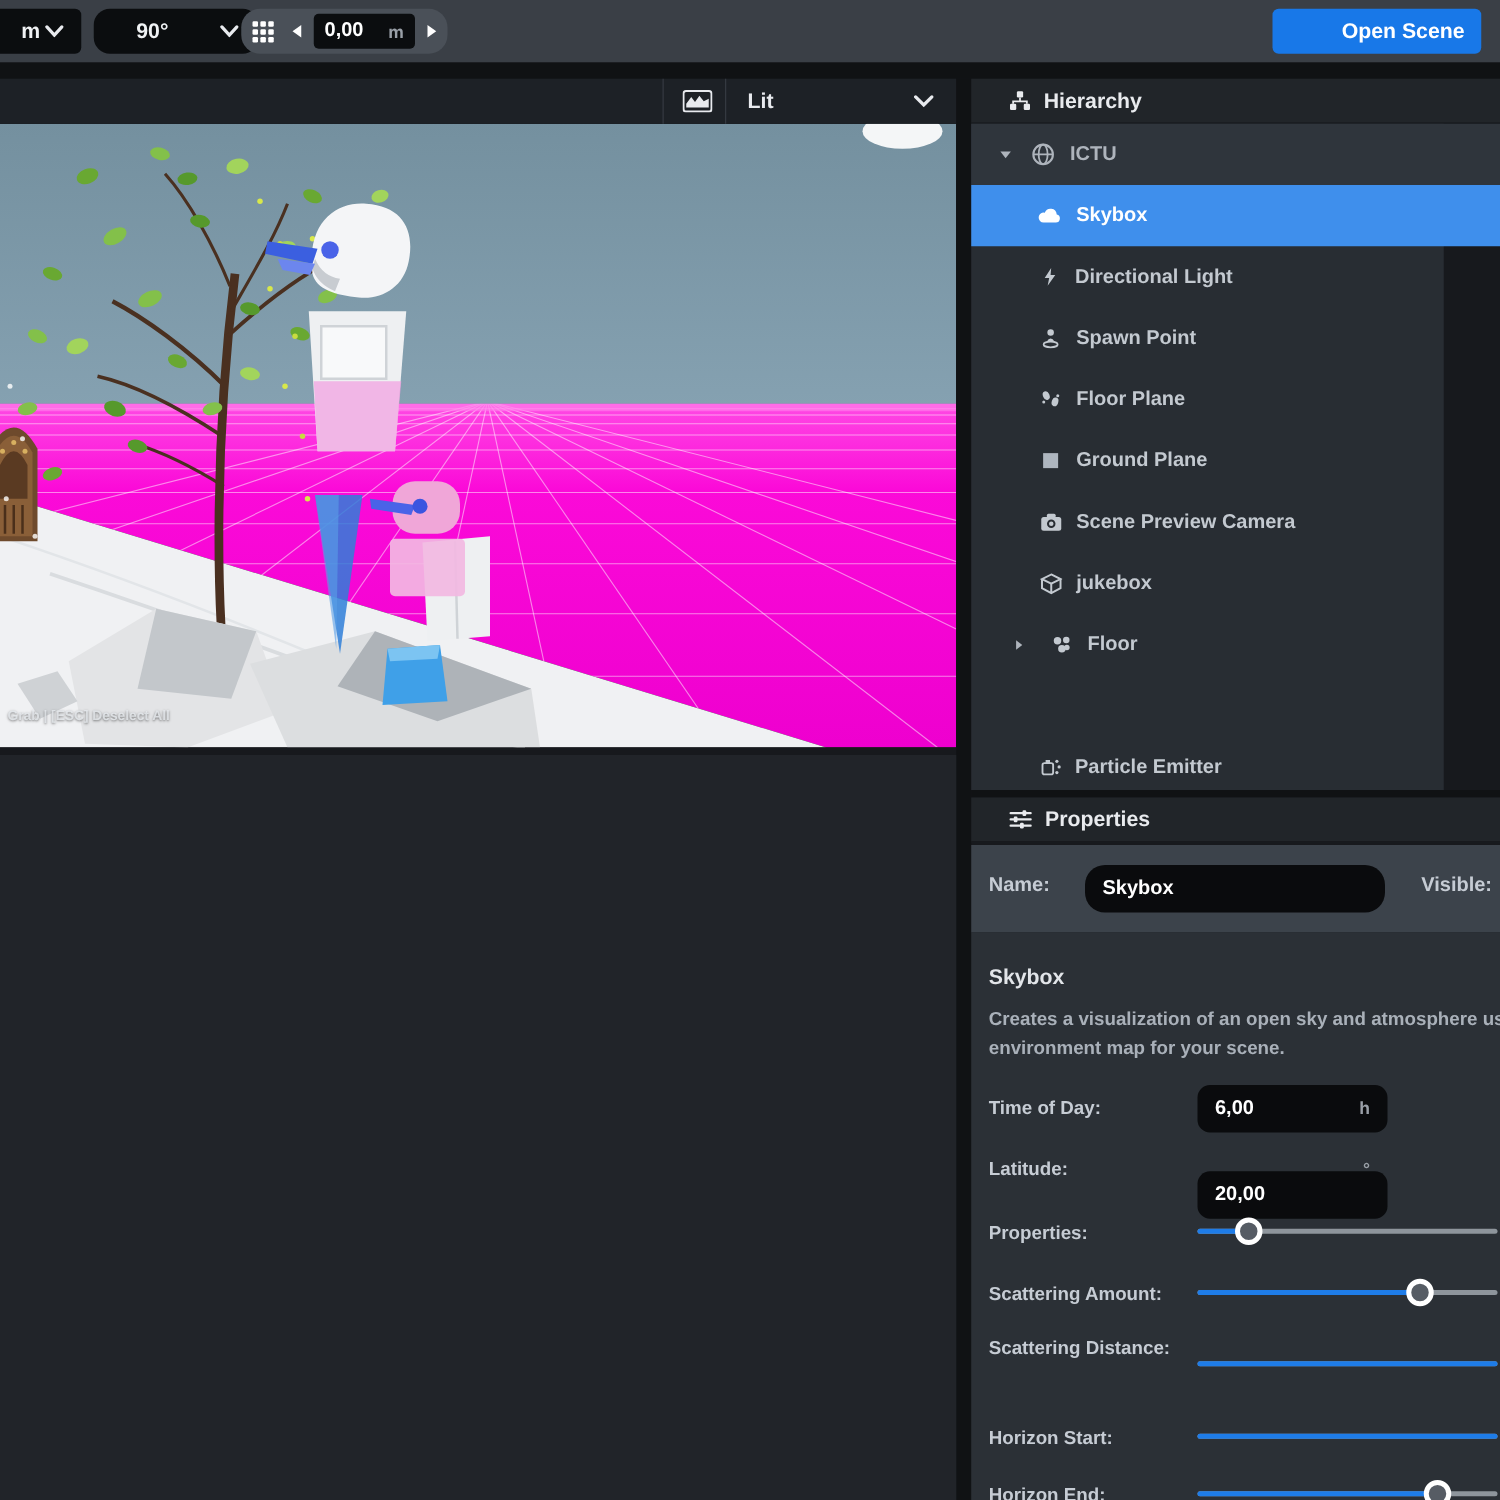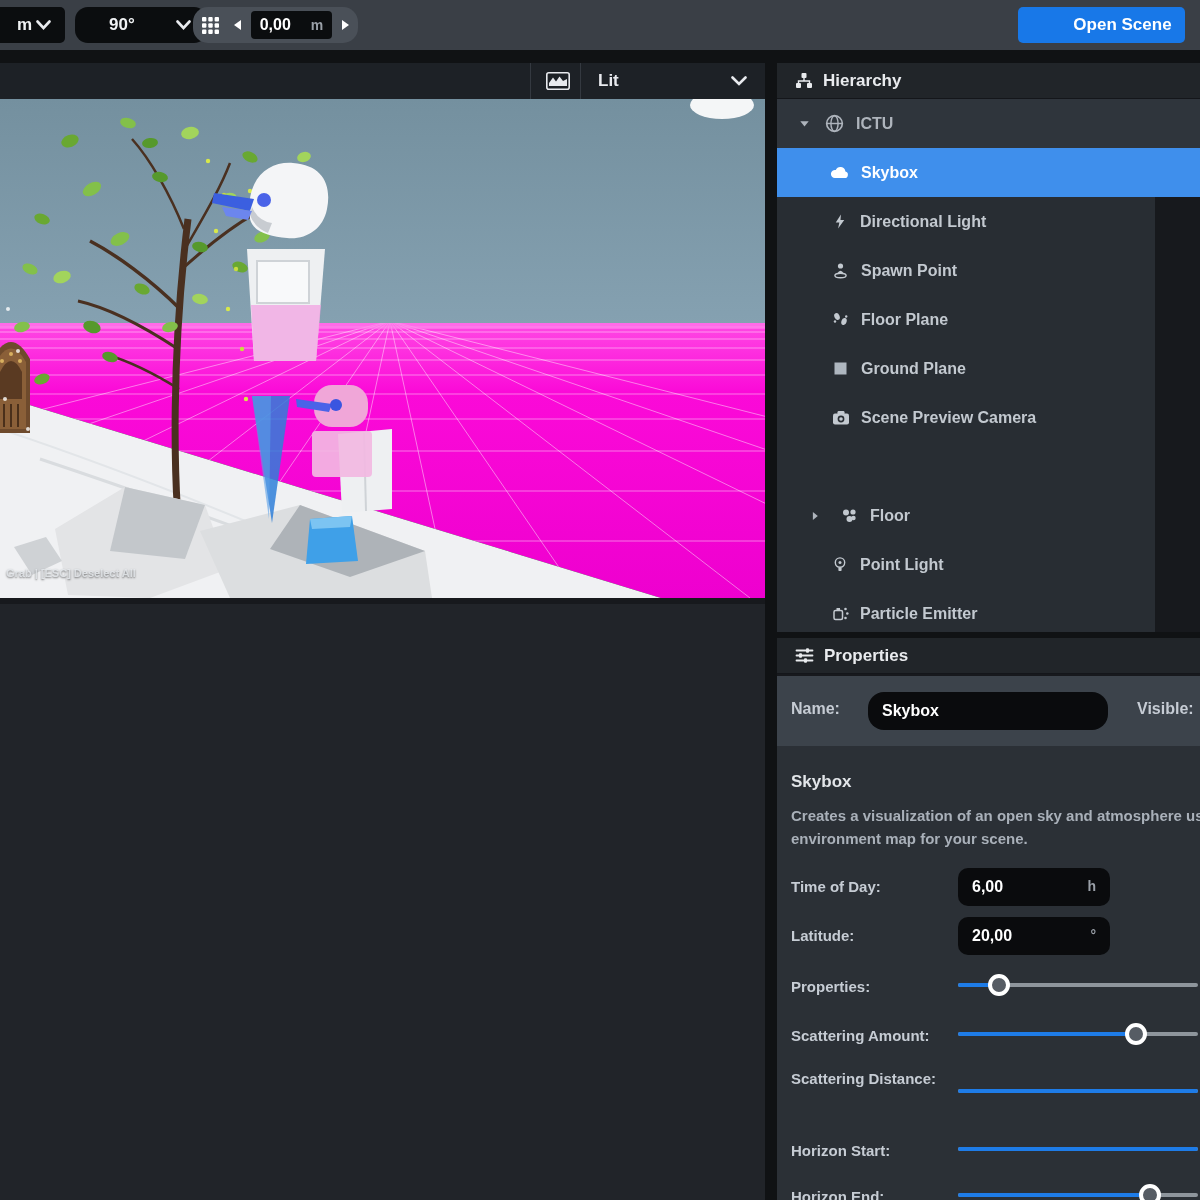--- a/index.html
+++ b/index.html
@@ -15,21 +15,21 @@
             color:#fff;font-weight:bold;font-size:16px;padding:0 9px;width:82px;box-sizing:border-box;}
   .tb-black .unit{color:#9aa0a8;font-size:14px;}
   .btn-open{background:#1878e8;border-radius:5px;color:#fff;font-weight:bold;font-size:17px;
             display:flex;align-items:center;justify-content:center;border:none;cursor:pointer;padding-left:48px;}
   .strip{left:0;top:50px;width:1200px;height:13px;background:#101214;}
   
   .litbar{left:0;top:63px;width:765px;height:36px;background:#1d2126;}
   .vsep{width:1px;height:36px;background:#343940;top:0;}
   .lit-label{color:#e8eaee;font-weight:bold;font-size:17px;}
   
-  .panel-head{background:#212529;height:36px;display:flex;align-items:center;gap:10px;padding-left:18px;box-sizing:border-box;
+  .panel-head{background:#212529;height:36px;display:flex;align-items:center;gap:10px;padding-left:30px;box-sizing:border-box;
               color:#e9ebee;font-weight:bold;font-size:17px;border-bottom:1px solid #14161a;}
   .hier-body{left:777px;top:99px;width:378px;height:533px;background:#282d33;}
   .hrow{position:absolute;left:0;width:423px;height:49px;display:flex;align-items:center;}
   .hrow .lbl{color:#c3c9d0;font-weight:bold;font-size:16px;}
   .hrow.sel{background:#3f8fec;}
   .hrow.sel .lbl{color:#fff;}
   .icn{display:inline-block;}
   
   .props-name{left:777px;top:676px;width:423px;height:70px;background:#3c434b;}
   .props-body{left:777px;top:746px;width:423px;height:454px;background:#2b3036;}
@@ -345,42 +345,41 @@
   <div class="hrow" style="top:294px;">
     <svg class="icn" width="18" height="17" viewBox="0 0 18 16" style="margin-left:55px;">
       <rect x="1" y="4" width="16" height="11" rx="2" fill="#c3c9d0"></rect>
       <rect x="5.5" y="1.5" width="7" height="4" rx="1.2" fill="#c3c9d0"></rect>
       <circle cx="9" cy="9.5" r="3.4" fill="#282d33"></circle>
         <circle cx="9" cy="9.5" r="1.8" fill="#c3c9d0"></circle>
     </svg>
     <span class="lbl" style="margin-left:11px;">Scene Preview Camera</span>
   </div>
 
+  <div class="hrow" style="top:343px;">
+    <svg class="icn" width="18" height="18" viewBox="0 0 17 17" style="margin-left:55px;">
+      <polygon points="8.5,1.5 15.5,5 8.5,8.5 1.5,5" fill="none" stroke="#c3c9d0" stroke-width="1.5"></polygon>
+      <path d="M1.5,5 V11.8 L8.5,15.5 L15.5,11.8 V5 M8.5,8.5 V15.5" fill="none" stroke="#c3c9d0" stroke-width="1.5"></path>
+    </svg>
+    <span class="lbl" style="margin-left:11px;">jukebox</span>
+  </div>
 
   <div class="hrow" style="top:392px;">
     <svg class="caret" width="12" height="12" viewBox="0 0 17 17" style="margin-left:32px;">
         <polygon points="5.5,3 12.5,8.5 5.5,14" fill="#aeb4bc"></polygon>
       </svg>
     <svg class="icn" width="17" height="17" viewBox="0 0 17 17" style="margin-left:20px;">
       <circle cx="5" cy="5.5" r="3" fill="#c3c9d0"></circle>
         <circle cx="12" cy="5" r="2.6" fill="#c3c9d0"></circle>
         <circle cx="8.5" cy="12" r="3" fill="#c3c9d0"></circle>
       <circle cx="12.5" cy="11" r="2.2" fill="#c3c9d0"></circle>
     </svg>
     <span class="lbl" style="margin-left:12px;">Floor</span>
   </div>
 
-  <div class="hrow" style="top:441px;">
-    <svg class="icn" width="16" height="17" viewBox="0 0 17 17" style="margin-left:55px;">
-      <circle cx="8.5" cy="6.5" r="5" fill="none" stroke="#c3c9d0" stroke-width="1.5"></circle>
-      <circle cx="8.5" cy="6.5" r="1.6" fill="#c3c9d0"></circle>
-      <rect x="6.8" y="12" width="3.4" height="3.4" rx="0.8" fill="#c3c9d0"></rect>
-    </svg>
-    <span class="lbl" style="margin-left:12px;">Point Light</span>
-  </div>
 
   <div class="hrow" style="top:490px;">
     <svg class="icn" width="17" height="17" viewBox="0 0 17 17" style="margin-left:55px;">
       <rect x="2" y="5.5" width="8.5" height="9" rx="1.5" fill="none" stroke="#c3c9d0" stroke-width="1.5"></rect>
       <rect x="4.5" y="3" width="3.5" height="2.5" fill="#c3c9d0"></rect>
       <circle cx="13.5" cy="4" r="1.3" fill="#c3c9d0"></circle>
         <circle cx="15.3" cy="8.5" r="1.3" fill="#c3c9d0"></circle>
         <circle cx="13.5" cy="13" r="1.3" fill="#c3c9d0"></circle>
     </svg>
     <span class="lbl" style="margin-left:11px;">Particle Emitter</span>
@@ -414,21 +413,21 @@
   <div class="abs" style="left:14px;top:58px;width:480px;color:#a9b0b9;font-weight:bold;font-size:15px;line-height:23px;">Creates a visualization of an open sky and atmosphere used as the environment map for your scene.</div>
 
   <span class="abs plabel" style="left:14px;top:132px;">Time of Day:</span>
   <span class="abs" style="left:181px;top:122px;">
     <input class="pinput" style="width: 152px; height: 38px; border-radius: 10px;" value="6,00">
     <span class="abs punit" style="right:14px;top:10px;">h</span>
   </span>
 
   <span class="abs plabel" style="left:14px;top:181px;">Latitude:</span>
   <span class="abs" style="left:181px;top:171px;">
-    <input class="pinput" style="width: 152px; height: 38px; border-radius: 10px;" value="20,00">
+    <input class="pinput" style="width: 152px; height: 38px; border-radius: 10px; margin-top: 20px;" value="20,00">
     <span class="abs punit" style="right:14px;top:10px;">°</span>
   </span>
 
   <span class="abs plabel" style="left:14px;top:232px;">Properties:</span>
   <div class="slider" style="left:181px;top:228px;">
     <div class="s-track"></div>
     <div class="s-fill" style="width: 40.8px;"></div>
     <div class="s-handle" style="left: 29.8px;"></div>
   </div>
 

